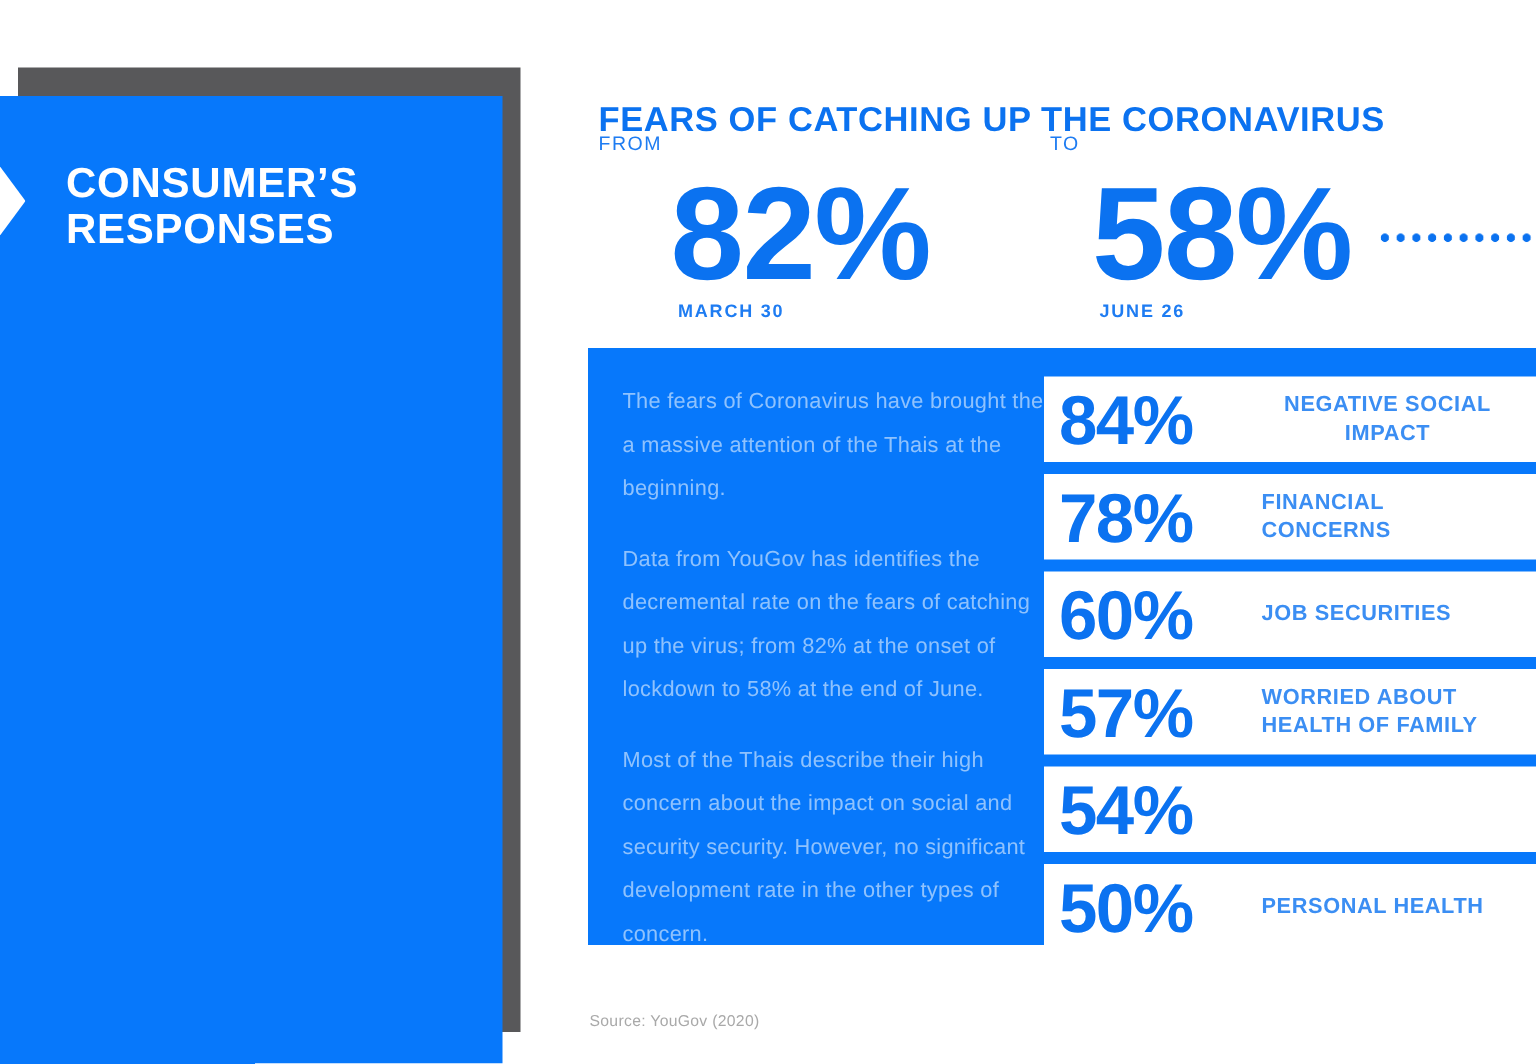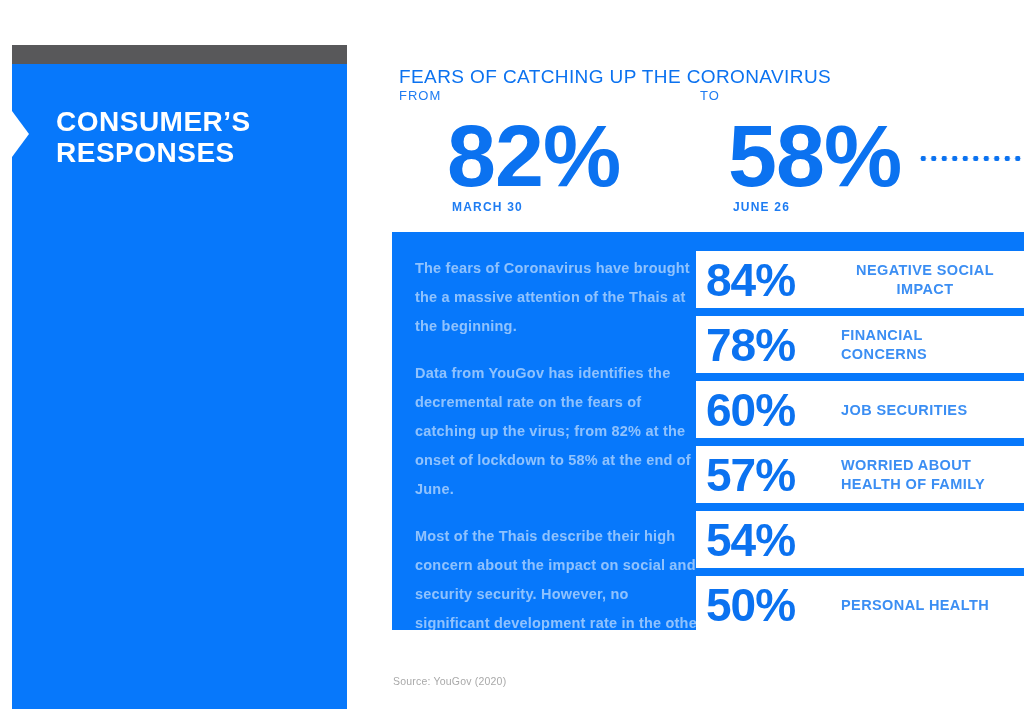--- a/index.html
+++ b/index.html
@@ -13,42 +13,41 @@
   .abs { position: absolute; }
 
   
   .shadow-rect {
     left: 12px; top: 45px; width: 335px; height: 643px;
     background: #58585a;
   }
   .left-panel {
     left: 0; top: 64px; width: 335px; height: 645px;
     background: #0778fb;
-    margin-left: 12px;
   }
   .play-arrow {
     left: 0; top: 111px; width: 17px; height: 46px;
     background: #ffffff;
     clip-path: polygon(0 0, 100% 50%, 0 100%);
   }
   .panel-title {
     left: 44px; top: 106px; width: 260px;
     color: #ffffff;
     font-weight: 800;
     font-size: 28px;
     line-height: 31px;
     letter-spacing: 0.5px;
   }
 
   
   .main-heading {
     left: 399px; top: 66px;
     color: #0b72f0;
-    font-weight: 400;
-    font-size: 19px;
+    font-weight: 700;
+    font-size: 23px;
     letter-spacing: 0.4px;
     white-space: nowrap;
   }
   .from-label, .to-label {
     top: 88px;
     color: #1e7cf2;
     font-weight: 500;
     font-size: 13px;
     letter-spacing: 1px;
   }
@@ -84,21 +83,21 @@
   }
 
   
   .info-box {
     left: 392px; top: 232px; width: 632px; height: 398px;
     background: #0778fb;
   }
   .info-text {
     left: 415px; top: 254px; width: 288px;
     color: rgba(255,255,255,0.55);
-    font-weight: 700;
+    font-weight: 400;
     font-size: 14.5px;
     line-height: 29px;
     letter-spacing: 0.2px;
   }
   .info-text p { margin-bottom: 18px; }
   .info-text p:last-child { margin-bottom: 0; }
 
   
   .stat-row {
     left: 696px; width: 328px; height: 57px;

